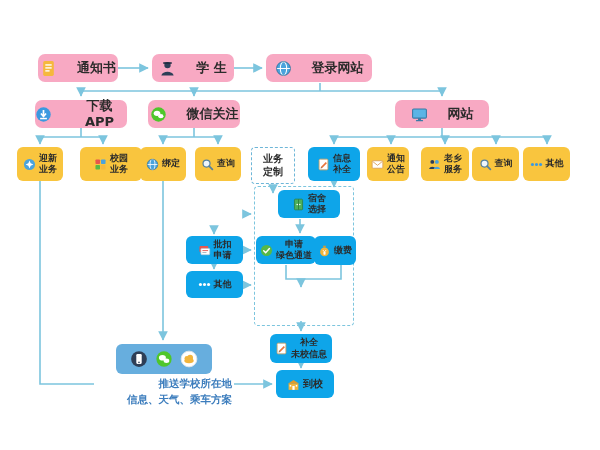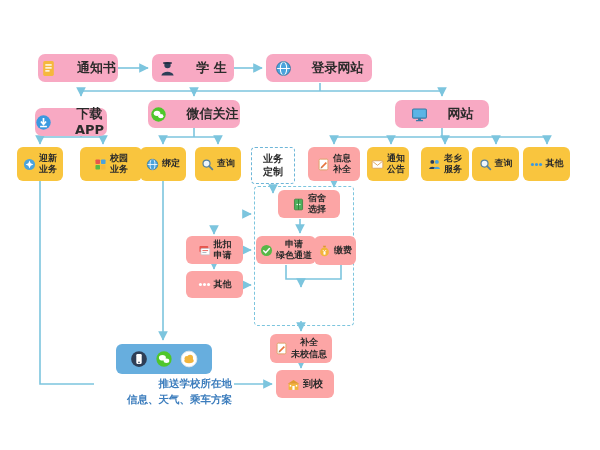--- a/index.html
+++ b/index.html
@@ -2,21 +2,21 @@
 <html><head>
 <meta charset="utf-8">
 <style>
   html,body{margin:0;padding:0;background:#fff;font-family:"DejaVu Sans","Liberation Sans",sans-serif;}
   .canvas{position:relative;width:600px;height:450px;background:#fff;overflow:hidden;}
   .wires{position:absolute;left:0;top:0;z-index:0;}
   .dashed{position:absolute;left:254px;top:186px;width:100px;height:140px;border:1.5px dashed #7cc5de;border-radius:4px;z-index:0;box-sizing:border-box;}
   .node{position:absolute;z-index:1;display:flex;align-items:center;justify-content:center;gap:20px;border-radius:7px;box-sizing:border-box;font-weight:bold;color:#2b2b2b;}
   .pink{background:#f8a9c3;font-size:13px;}
   .yellow{background:#f9c53e;font-size:9px;gap:3px;border-radius:6px;}
-  .orange{background:#fca5a5;font-size:9px;gap:3px;border-radius:6px;}
+  .orange{background:#0ea5e9;font-size:9px;gap:3px;border-radius:6px;}
   .outline{background:#fff;border:1.5px dashed #6db6d8;font-size:10px;border-radius:4px;}
   .panel{background:#67aede;gap:7px;border-radius:6px;}
   .lbl{white-space:pre-line;text-align:center;line-height:1.25;}
   .push{position:absolute;z-index:1;color:#3c7dbd;font-size:10.5px;font-weight:bold;text-align:right;line-height:1.5;white-space:pre-line;}
   .ic{flex:0 0 auto;}
   .ic17{width:17px;height:17px;}
   .ic13{width:13px;height:13px;}
   .ic18{width:18px;height:18px;}
 </style>
 </head>
@@ -207,21 +207,21 @@
       </svg>
     <span class="lbl">学 生</span>
   </div>
   <div class="node pink" style="left:266px;top:54px;width:106px;height:28px">
     <svg class="ic ic17">
         <use href="#i-globe"></use>
       </svg>
     <span class="lbl">登录网站</span>
   </div>
 
-  <div class="node pink" style="left:35px;top:108px;width:72px;height:28px">
+  <div class="node pink" style="left:35px;top:100px;width:92px;height:28px">
     <svg class="ic ic17">
         <use href="#i-download"></use>
       </svg>
     <span class="lbl">下载APP</span>
   </div>
   <div class="node pink" style="left:148px;top:100px;width:92px;height:28px">
     <svg class="ic ic17">
         <use href="#i-wechat"></use>
       </svg>
     <span class="lbl">微信关注</span>

